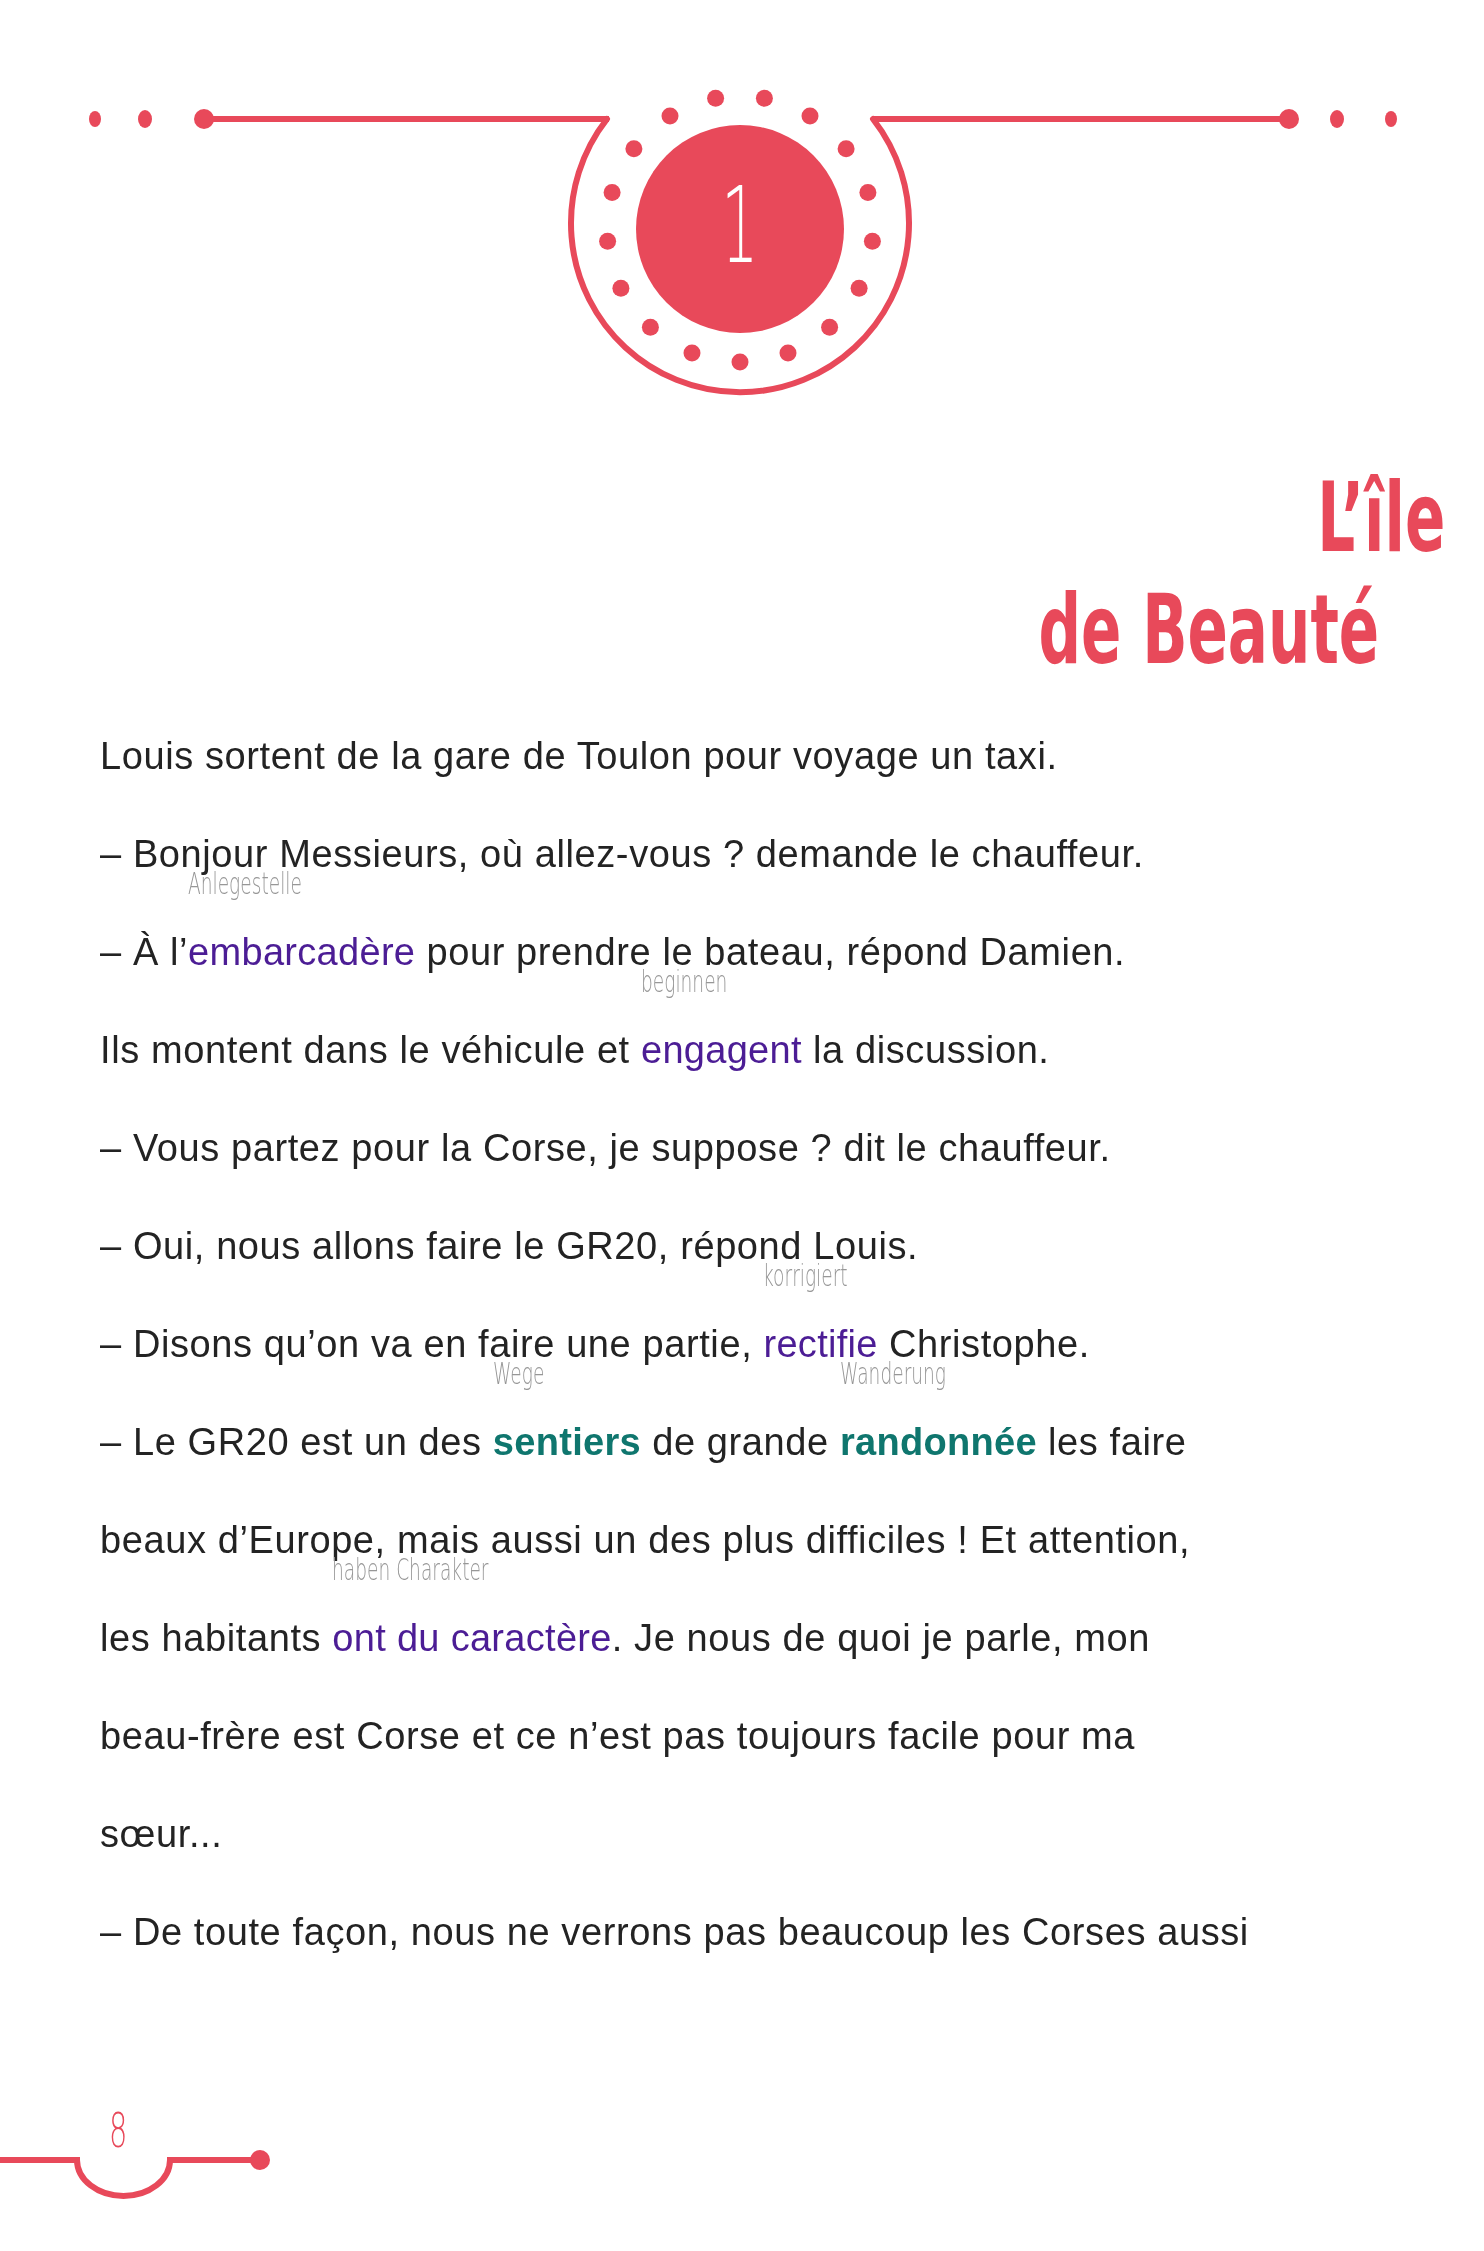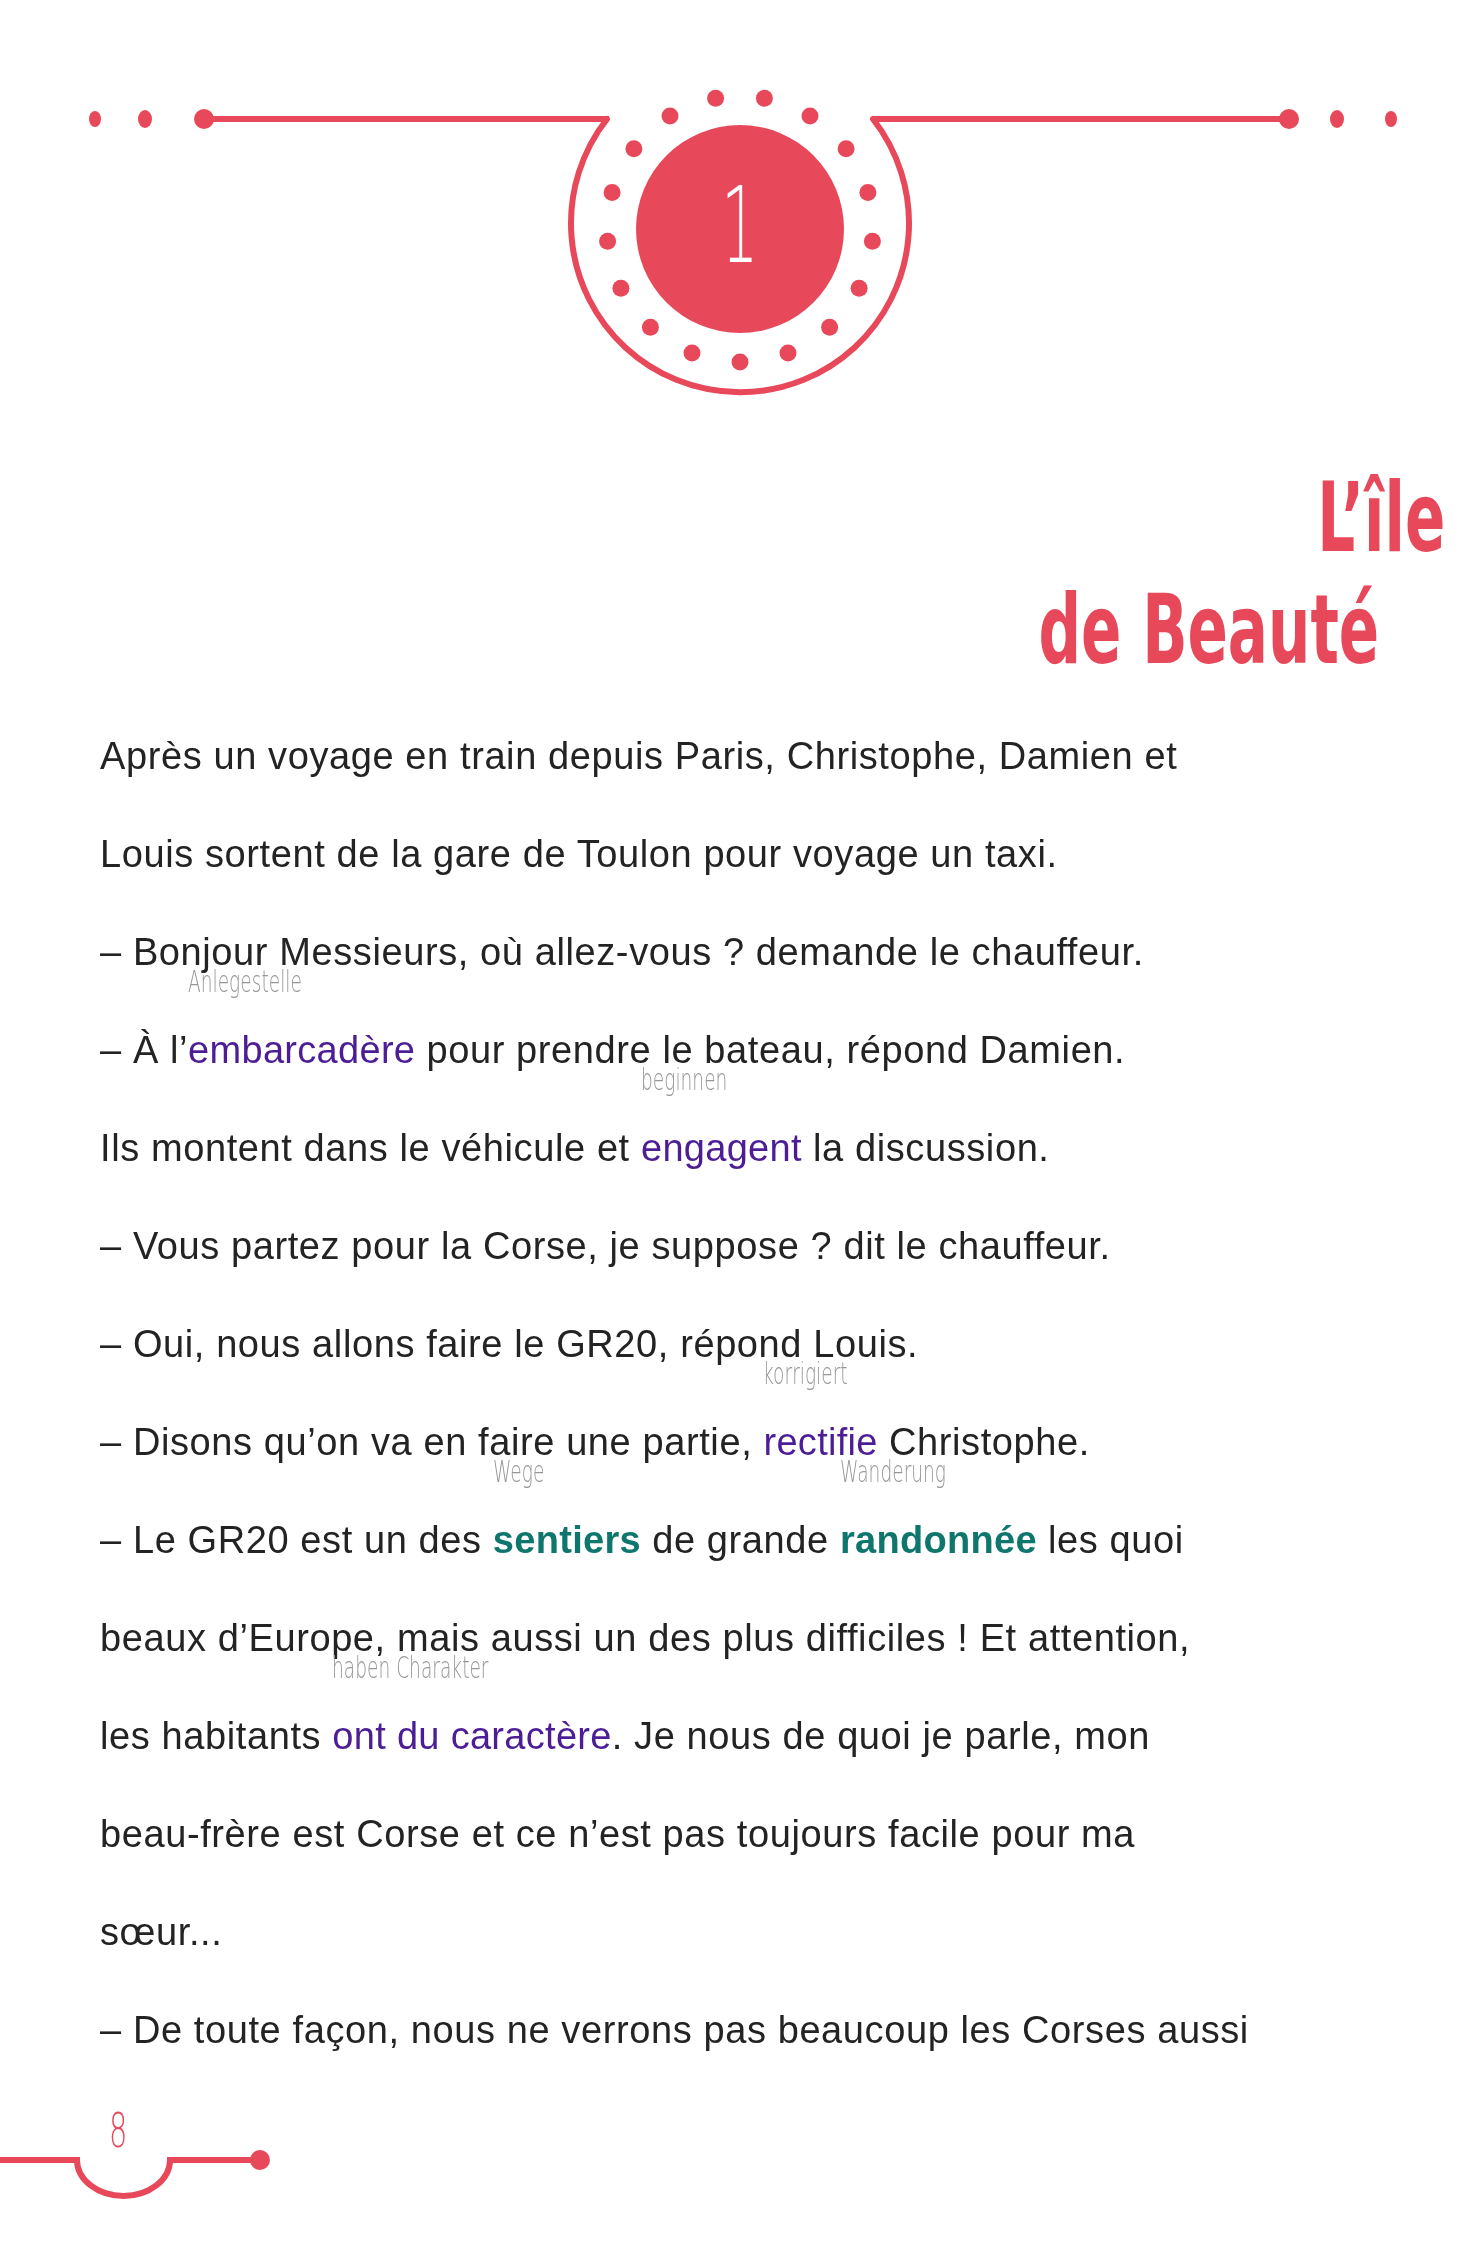--- a/index.html
+++ b/index.html
@@ -89,29 +89,28 @@
 <div class="badge-number hand">
   <span class="cond">1</span>
 </div>
 
 <div class="chapter-title hand">
   <div><span class="cond">L’île</span></div>
   <div><span class="cond">de Beauté</span></div>
 </div>
 
 <div class="story" id="story">
-    <p><span>Après un voyage en train depuis Paris, Christophe, Damien et</span></p>
     <p><span>Louis sortent de la gare de Toulon pour voyage un taxi.</span></p>
     <p><span>– Bonjour Messieurs, où allez-vous ? demande le chauffeur.</span></p>
     <p><span>– À l’</span><span class="gloss"><span class="note hand"><span class="cond">Anlegestelle</span></span><span class="word-gray">embarcadère</span></span><span> pour prendre le bateau, répond Damien.</span></p>
     <p><span>Ils montent dans le véhicule et </span><span class="gloss"><span class="note hand"><span class="cond">beginnen</span></span><span class="word-gray">engagent</span></span><span> la discussion.</span></p>
     <p><span>– Vous partez pour la Corse, je suppose ? dit le chauffeur.</span></p>
     <p><span>– Oui, nous allons faire le GR20, répond Louis.</span></p>
     <p><span>– Disons qu’on va en faire une partie, </span><span class="gloss"><span class="note hand"><span class="cond">korrigiert</span></span><span class="word-gray">rectifie</span></span><span> Christophe.</span></p>
-    <p><span>– Le GR20 est un des </span><span class="gloss"><span class="note hand"><span class="cond">Wege</span></span><span class="word-red">sentiers</span></span><span> de grande </span><span class="gloss"><span class="note hand"><span class="cond">Wanderung</span></span><span class="word-red">randonnée</span></span><span> les quoi</span></p>
+    <p><span>– Le GR20 est un des </span><span class="gloss"><span class="note hand"><span class="cond">Wege</span></span><span class="word-red">sentiers</span></span><span> de grande </span><span class="gloss"><span class="note hand"><span class="cond">Wanderung</span></span><span class="word-red">randonnée</span></span><span> les faire</span></p>
     <p><span>beaux d’Europe, mais aussi un des plus difficiles ! Et attention,</span></p>
     <p><span>les habitants </span><span class="gloss"><span class="note hand"><span class="cond">haben Charakter</span></span><span class="word-gray">ont du caractère</span></span><span>. Je nous de quoi je parle, mon</span></p>
     <p><span>beau-frère est Corse et ce n’est pas toujours facile pour ma</span></p>
     <p><span>sœur...</span></p>
     <p><span>– De toute façon, nous ne verrons pas beaucoup les Corses aussi</span></p>
   </div>
 
 <div class="page-number hand">
   <span class="cond">8</span>
 </div>

